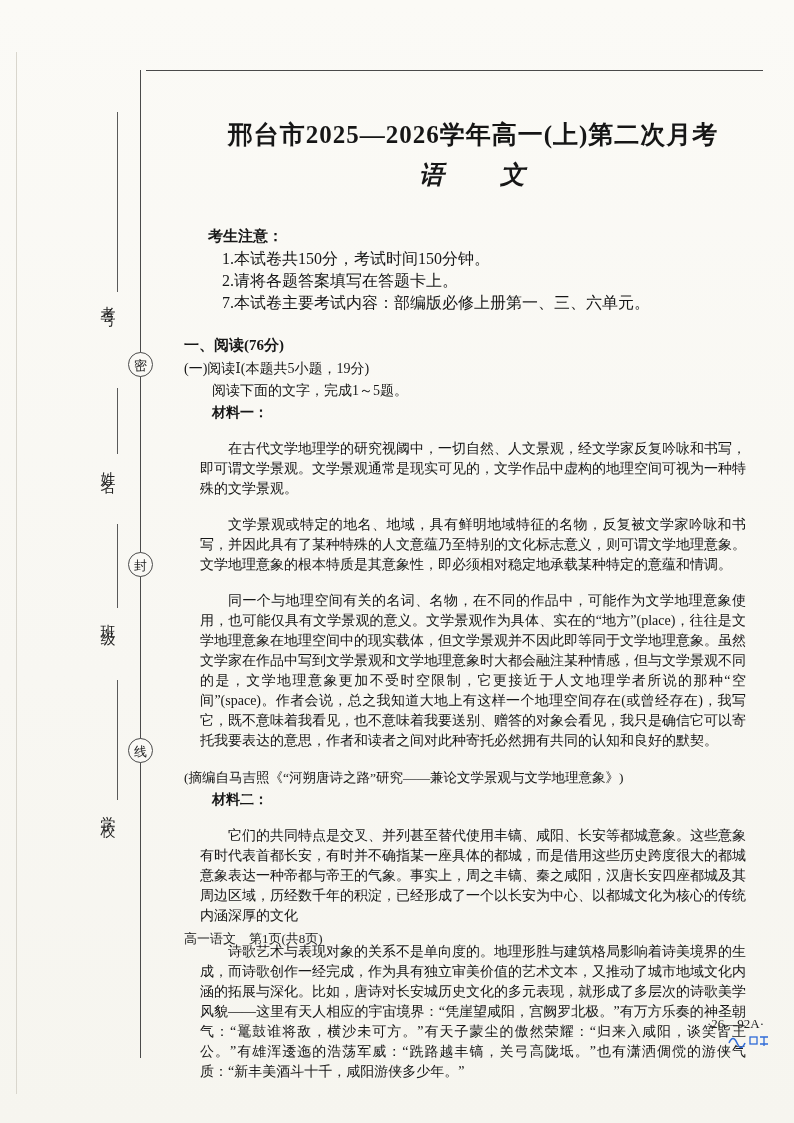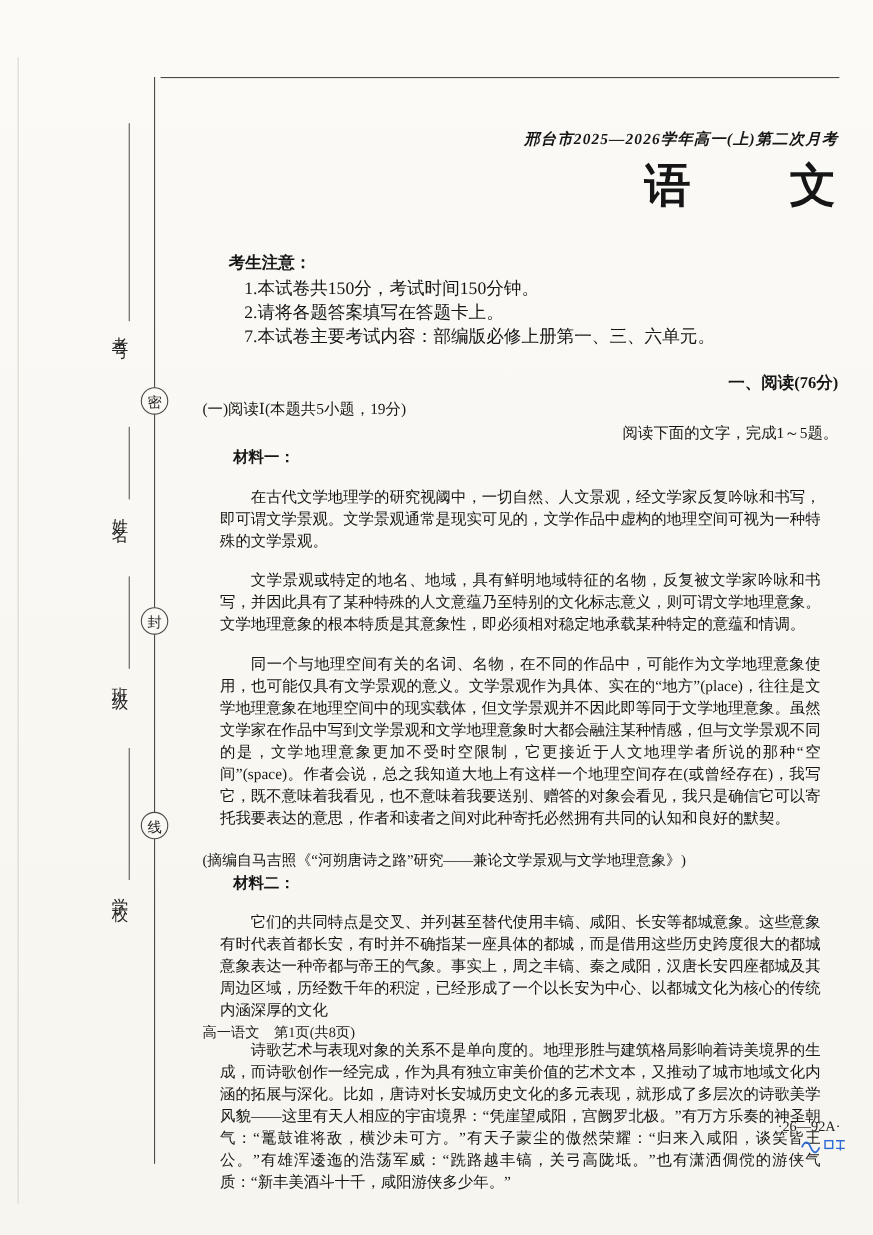--- a/index.html
+++ b/index.html
@@ -38,28 +38,28 @@
     border: 1px solid #4a4a4a; border-radius: 50%;
     background: #faf9f5; text-align: center; line-height: 25px;
     font-size: 13px; color: #222;
   }
   .seal-char.c1 { top: 352px; }
   .seal-char.c2 { top: 552px; }
   .seal-char.c3 { top: 738px; }
 
   
   .content { position: absolute; left: 184px; top: 118px; width: 578px; }
-  .title { text-align: right; font-size: 14px; font-weight: bold; letter-spacing: 1px; font-style: italic; }
-  .subject { text-align: right; font-size: 42px; font-weight: bold; line-height: 1.15; margin-top: 10px; letter-spacing: 2px; }
+  .title { text-align: center; font-size: 25px; font-weight: bold; letter-spacing: 1px; }
+  .subject { text-align: center; font-size: 25px; font-weight: bold; line-height: 1.15; margin-top: 10px; letter-spacing: 2px; font-style: italic; }
   .notice { margin-top: 34px; padding-left: 24px; }
   .notice-head { font-size: 15px; font-weight: bold; line-height: 24px; margin-top: 31px; }
   .notice-item { font-size: 16px; line-height: 22px; padding-left: 14px; }
-  .part-title { margin-top: 20px; font-size: 15px; font-weight: bold; line-height: 22px; text-align: right; }
+  .part-title { margin-top: 20px; font-size: 15px; font-weight: bold; line-height: 22px; }
   .sub-title { font-size: 14px; line-height: 22px; margin-top: 2px; }
-  .lead { font-size: 14px; line-height: 21px; text-indent: 2em; text-align: right; }
+  .lead { font-size: 14px; line-height: 21px; text-indent: 2em; }
   .mat-label { font-size: 14px; font-weight: bold; line-height: 21px; text-indent: 2em; margin-top: 1px; }
   .para { font-size: 14px; line-height: 20px; text-align: justify; text-indent: 2em; margin: 16px; }
   .citation { font-size: 13.5px; line-height: 21px; padding-right: 2px; }
 
   .footer-center { position: absolute; left: 184px; top: 930px; width: 578px; text-align: left; font-size: 13px; color: #222; }
   .footer-right { position: absolute; right: 30px; top: 1016px; font-size: 13px; color: #222; }
 
   .watermark { position: absolute; right: 22px; top: 1032px; width: 46px; height: 18px; }
 </style>
 </head>

